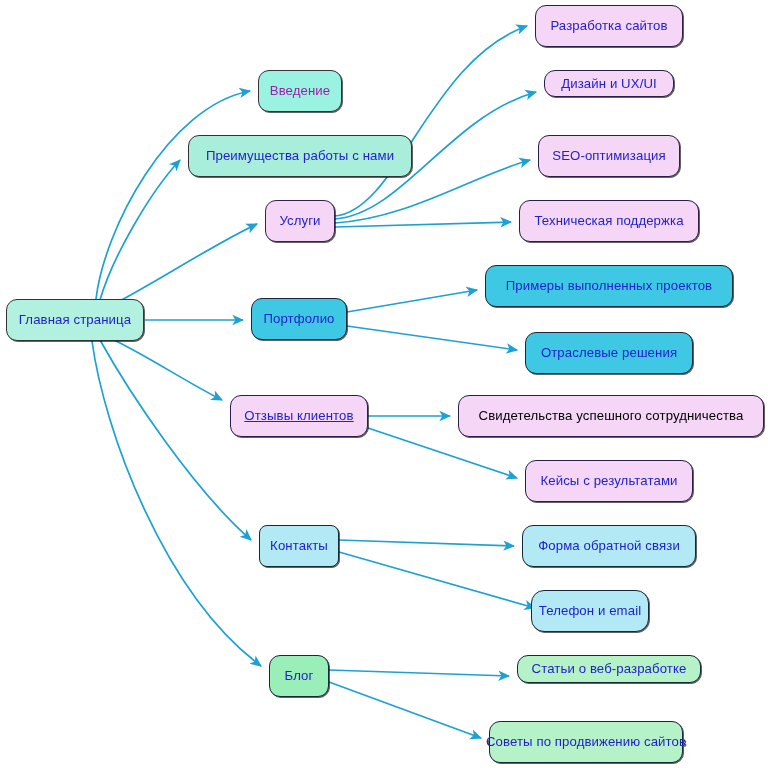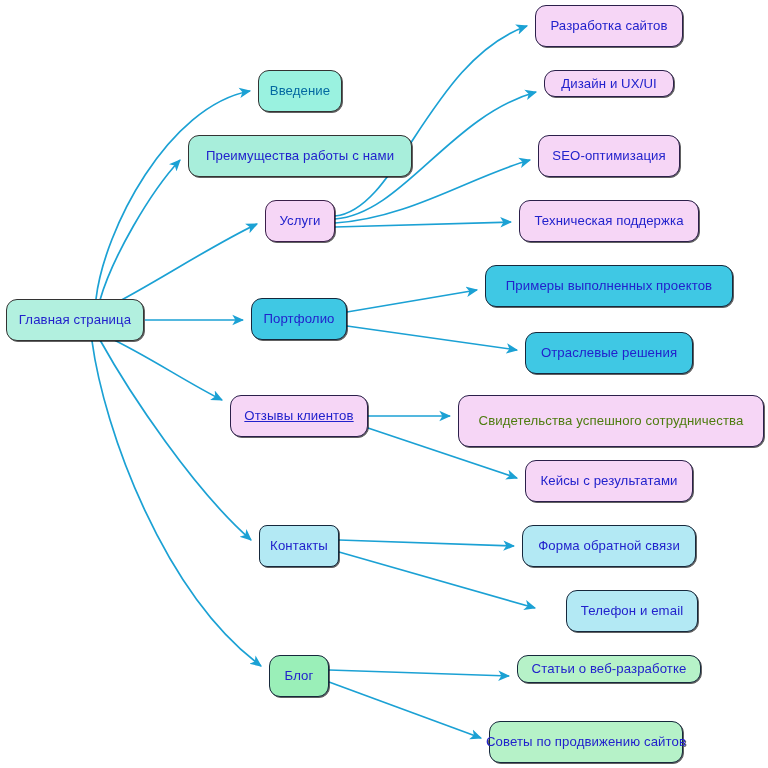--- a/index.html
+++ b/index.html
@@ -80,21 +80,21 @@
         <path d="M 339,552 L 535,608" fill="none" stroke="#1ba1d4" stroke-width="1.7" marker-end="url(#arrow)"></path>
         <path d="M 329,670 L 509,676" fill="none" stroke="#1ba1d4" stroke-width="1.7" marker-end="url(#arrow)"></path>
         <path d="M 329,682 L 481,738" fill="none" stroke="#1ba1d4" stroke-width="1.7" marker-end="url(#arrow)"></path>
       </g>
   </svg>
 
   <div id="nodes-group">
       <div class="node" style="left: 6px; top: 299px; width: 138px; height: 42px; background: rgb(178, 240, 223); border-color: rgb(51, 51, 51); color: rgb(34, 34, 204);">
         <span class="node-label">Главная страница</span>
       </div>
-      <div class="node" style="left: 258px; top: 70px; width: 84px; height: 42px; background: rgb(154, 242, 224); border-color: rgb(51, 51, 51); color: #0369a1;">
+      <div class="node" style="left: 258px; top: 70px; width: 84px; height: 42px; background: rgb(154, 242, 224); border-color: rgb(51, 51, 51); color: #a21caf;">
         <span class="node-label">Введение</span>
       </div>
       <div class="node" style="left: 188px; top: 135px; width: 224px; height: 42px; background: rgb(168, 238, 219); border-color: rgb(51, 51, 51); color: rgb(34, 34, 204);">
         <span class="node-label">Преимущества работы с нами</span>
       </div>
       <div class="node" style="left: 265px; top: 200px; width: 70px; height: 42px; background: rgb(246, 214, 246); border-color: rgb(59, 31, 74); color: rgb(34, 34, 204);">
         <span class="node-label">Услуги</span>
       </div>
       <div class="node" style="left: 535px; top: 5px; width: 148px; height: 42px; background: rgb(246, 214, 246); border-color: rgb(43, 31, 74); color: rgb(34, 34, 204);">
         <span class="node-label">Разработка сайтов</span>
@@ -113,33 +113,33 @@
       </div>
       <div class="node" style="left: 485px; top: 265px; width: 248px; height: 42px; background: rgb(63, 200, 228); border-color: rgb(22, 40, 60); color: rgb(34, 34, 204);">
         <span class="node-label">Примеры выполненных проектов</span>
       </div>
       <div class="node" style="left: 525px; top: 332px; width: 168px; height: 42px; background: rgb(63, 200, 228); border-color: rgb(22, 40, 60); color: rgb(34, 34, 204);">
         <span class="node-label">Отраслевые решения</span>
       </div>
       <div class="node" style="left: 230px; top: 395px; width: 138px; height: 42px; background: rgb(246, 214, 246); border-color: rgb(43, 31, 74); color: rgb(34, 34, 204); text-decoration: underline;">
         <span class="node-label">Отзывы клиентов</span>
       </div>
-      <div class="node" style="left: 458px; top: 395px; width: 306px; height: 52px; background: rgb(246, 214, 246); border-color: rgb(43, 31, 74); color: #4d7c0f;">
+      <div class="node" style="left: 458px; top: 395px; width: 306px; height: 42px; background: rgb(246, 214, 246); border-color: rgb(43, 31, 74); color: #000000;">
         <span class="node-label">Свидетельства успешного сотрудничества</span>
       </div>
       <div class="node" style="left: 525px; top: 460px; width: 168px; height: 42px; background: rgb(246, 214, 246); border-color: rgb(43, 31, 74); color: rgb(34, 34, 204);">
         <span class="node-label">Кейсы с результатами</span>
       </div>
       <div class="node" style="left: 259px; top: 525px; width: 80px; height: 42px; background: rgb(179, 233, 244); border-color: rgb(22, 40, 60); color: rgb(34, 34, 204); border-radius: 8px;">
         <span class="node-label">Контакты</span>
       </div>
       <div class="node" style="left: 522px; top: 525px; width: 174px; height: 42px; background: rgb(179, 233, 244); border-color: rgb(22, 40, 60); color: rgb(34, 34, 204);">
         <span class="node-label">Форма обратной связи</span>
       </div>
-      <div class="node" style="left: 566px; top: 590px; width: 132px; height: 42px; background: rgb(179, 233, 244); border-color: rgb(22, 40, 60); color: rgb(34, 34, 204);">
+      <div class="node" style="left: 531px; top: 590px; width: 118px; height: 42px; background: rgb(179, 233, 244); border-color: rgb(22, 40, 60); color: rgb(34, 34, 204); border-radius: 13px;">
         <span class="node-label">Телефон и email</span>
       </div>
       <div class="node" style="left: 269px; top: 655px; width: 60px; height: 42px; background: rgb(154, 239, 184); border-color: rgb(22, 40, 60); color: rgb(34, 34, 204);">
         <span class="node-label">Блог</span>
       </div>
       <div class="node" style="left: 517px; top: 655px; width: 184px; height: 28px; background: rgb(182, 242, 200); border-color: rgb(22, 40, 60); color: rgb(34, 34, 204);">
         <span class="node-label">Статьи о веб-разработке</span>
       </div>
       <div class="node" style="left: 489px; top: 721px; width: 194px; height: 42px; background: rgb(182, 242, 200); border-color: rgb(22, 40, 60); color: rgb(34, 34, 204);">
         <span class="node-label">Советы по продвижению сайтов</span>

